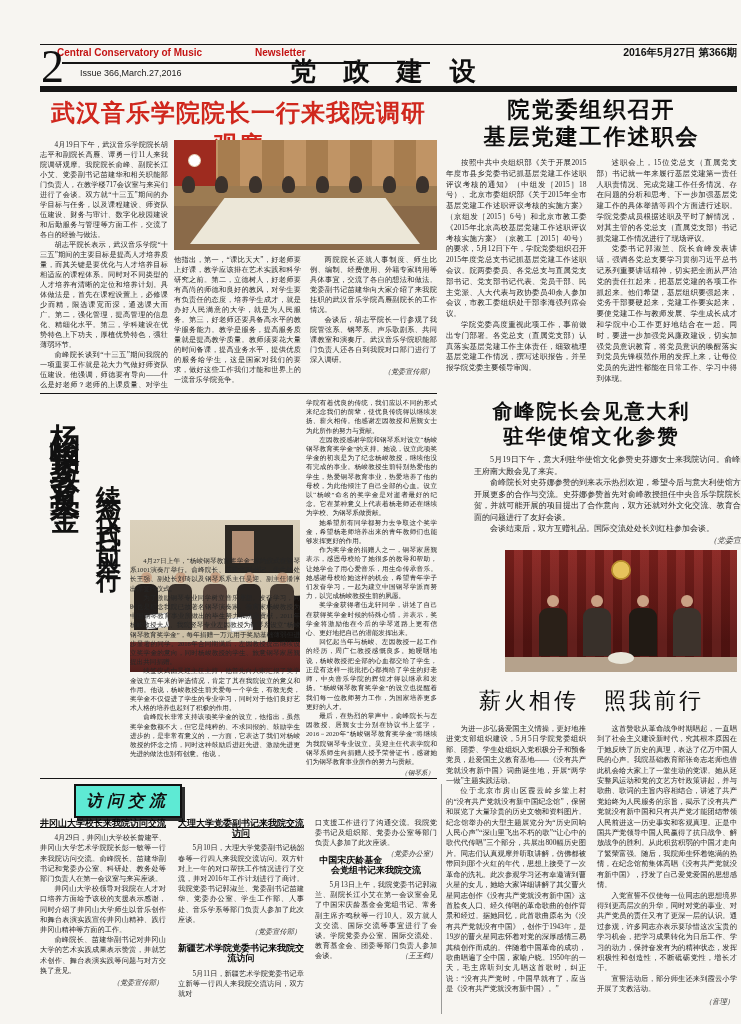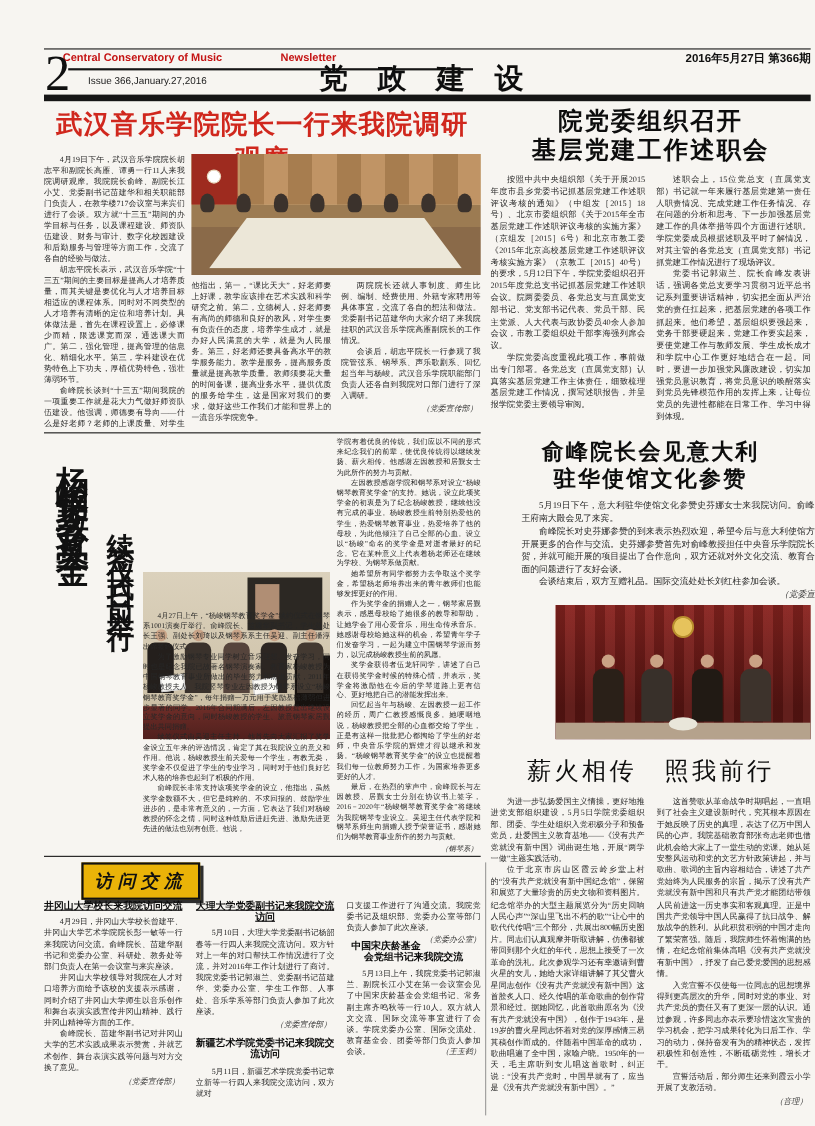--- a/index.html
+++ b/index.html
@@ -52,21 +52,21 @@
   
   .vt{writing-mode:vertical-rl;text-orientation:upright;font-weight:bold;color:#111;}
   .vt-main{left:44px;top:400px;height:362px;font-size:30px;letter-spacing:10px;}
   .vt-sub{left:92px;top:464px;height:302px;font-size:25px;letter-spacing:12px;}
   .a4-col1{left:130px;top:556px;width:170px;height:238px;}
   .a4-col2{left:306px;top:398px;width:131px;height:384px;}
   .rule-a4{left:40px;top:778px;width:397px;height:1px;}
   
   .visits-label{left:74px;top:784px;width:104px;height:30px;border:2px solid #111;
                 box-shadow:3px 3px 0 #2e2e2e;display:flex;align-items:center;justify-content:center;
-                font-size:16px;font-weight:bold;font-style:italic;letter-spacing:5px;background:#eab308;color:#101010;}
+                font-size:16px;font-weight:bold;font-style:italic;letter-spacing:5px;background:#5eead4;color:#101010;}
   .v-col{top:818px;height:200px;overflow:hidden;}
   .v-col1{left:40px;width:126px;}
   .v-col2{left:178px;width:126px;}
   .v-col3{left:315px;width:122px;}
   .v-head{font-size:9px;font-weight:bold;text-align:center;margin:6px 0 5px;color:#0c0c0c;}
   .v-head.first{margin-top:0;text-decoration:underline;}
   
   .a5-title{left:446px;top:686px;width:291px;text-align:center;font-weight:normal;font-size:22px;
             letter-spacing:3px;color:#0d0d0d;}
   .a5-cols{left:446px;top:724px;width:291px;height:290px;display:flex;gap:11px;overflow:hidden;}
@@ -110,21 +110,21 @@
 
 <div class="page">
 
   <div class="hline mast-rule"></div>
   <div class="abs mast-en sans">
     <span>Central Conservatory of Music</span><span class="nl">Newsletter</span>
   </div>
   <div class="abs mast-date sans">2016年5月27日 第366期</div>
   <div class="hline mast-rule2"></div>
   <div class="abs pagenum">2</div>
-  <div class="abs issue-line sans">Issue 366,January.27,2016</div>
+  <div class="abs issue-line sans">Issue 366,March.27,2016</div>
   <div class="abs section-title sans">党 政 建 设</div>
   <div class="hline bar-thick"></div>
 
   <div class="abs a1-title sans">武汉音乐学院院长一行来我院调研观摩</div>
 
   <div class="abs a1-col1 txt fs1">
     <p class="para">4月19日下午，武汉音乐学院院长胡志平和副院长高雁、谭勇一行11人来我院调研观摩。我院院长俞峰、副院长江小艾、党委副书记苗建华和相关职能部门负责人，在教学楼717会议室与来宾们进行了会谈。双方就“十三五”期间的办学目标与任务，以及课程建设、师资队伍建设、财务与审计、数字化校园建设和后勤服务与管理等方面工作，交流了各自的经验与做法。</p>
     <p class="para">胡志平院长表示，武汉音乐学院“十三五”期间的主要目标是提高人才培养质量，而其关键是要优化与人才培养目标相适应的课程体系。同时对不同类型的人才培养有清晰的定位和培养计划。具体做法是，首先在课程设置上，必修课少而精，限选课宽而深，通选课大而广。第二，强化管理，提高管理的信息化、精细化水平。第三，学科建设在优势特色上下功夫，厚植优势特色，强壮薄弱环节。</p>
     <p class="para">俞峰院长谈到“十三五”期间我院的一项重要工作就是花大力气做好师资队伍建设。他强调，师德要有导向——什么是好老师？老师的上课质量、对学生的负责态度、教学成果这都是评价是不是好老师的标准。</p>
   </div>
@@ -145,21 +145,21 @@
         <div class="fig"></div>
       </div>
       <div class="ph1-table"></div>
     </div>
     <div class="a1cols txt fs1">
       <div class="c">
         <p class="para noindent">他指出，第一，“课比天大”，好老师要上好课，教学应该排在艺术实践和科学研究之前。第二，立德树人，好老师要有高尚的师德和良好的教风，对学生要有负责任的态度，培养学生成才，就是办好人民满意的大学，就是为人民服务。第三，好老师还要具备高水平的教学服务能力。教学是服务，提高服务质量就是提高教学质量。教师须要花大量的时间备课，提高业务水平，提供优质的服务给学生，这是国家对我们的要求，做好这些工作我们才能和世界上的一流音乐学院竞争。</p>
       </div>
       <div class="c">
         <p class="para">两院院长还就人事制度、师生比例、编制、经费使用、外籍专家聘用等具体事宜，交流了各自的想法和做法。党委副书记苗建华向大家介绍了来我院挂职的武汉音乐学院高雁副院长的工作情况。</p>
-        <p class="para">会谈后，胡志平院长一行参观了我院管弦系、钢琴系、声乐歌剧系、回忆起当年与杨峻。武汉音乐学院职能部门负责人还各自到我院对口部门进行了深入调研。</p>
+        <p class="para">会谈后，胡志平院长一行参观了我院管弦系、钢琴系、声乐歌剧系、共同课教室和演奏厅。武汉音乐学院职能部门负责人还各自到我院对口部门进行了深入调研。</p>
         <div class="sig">（党委宣传部）</div>
       </div>
     </div>
   </div>
   <div class="hline rule-a1"></div>
 
   <div class="abs a2-title">
     <div>院党委组织召开</div>
     <div>基层党建工作述职会</div>
   </div>

